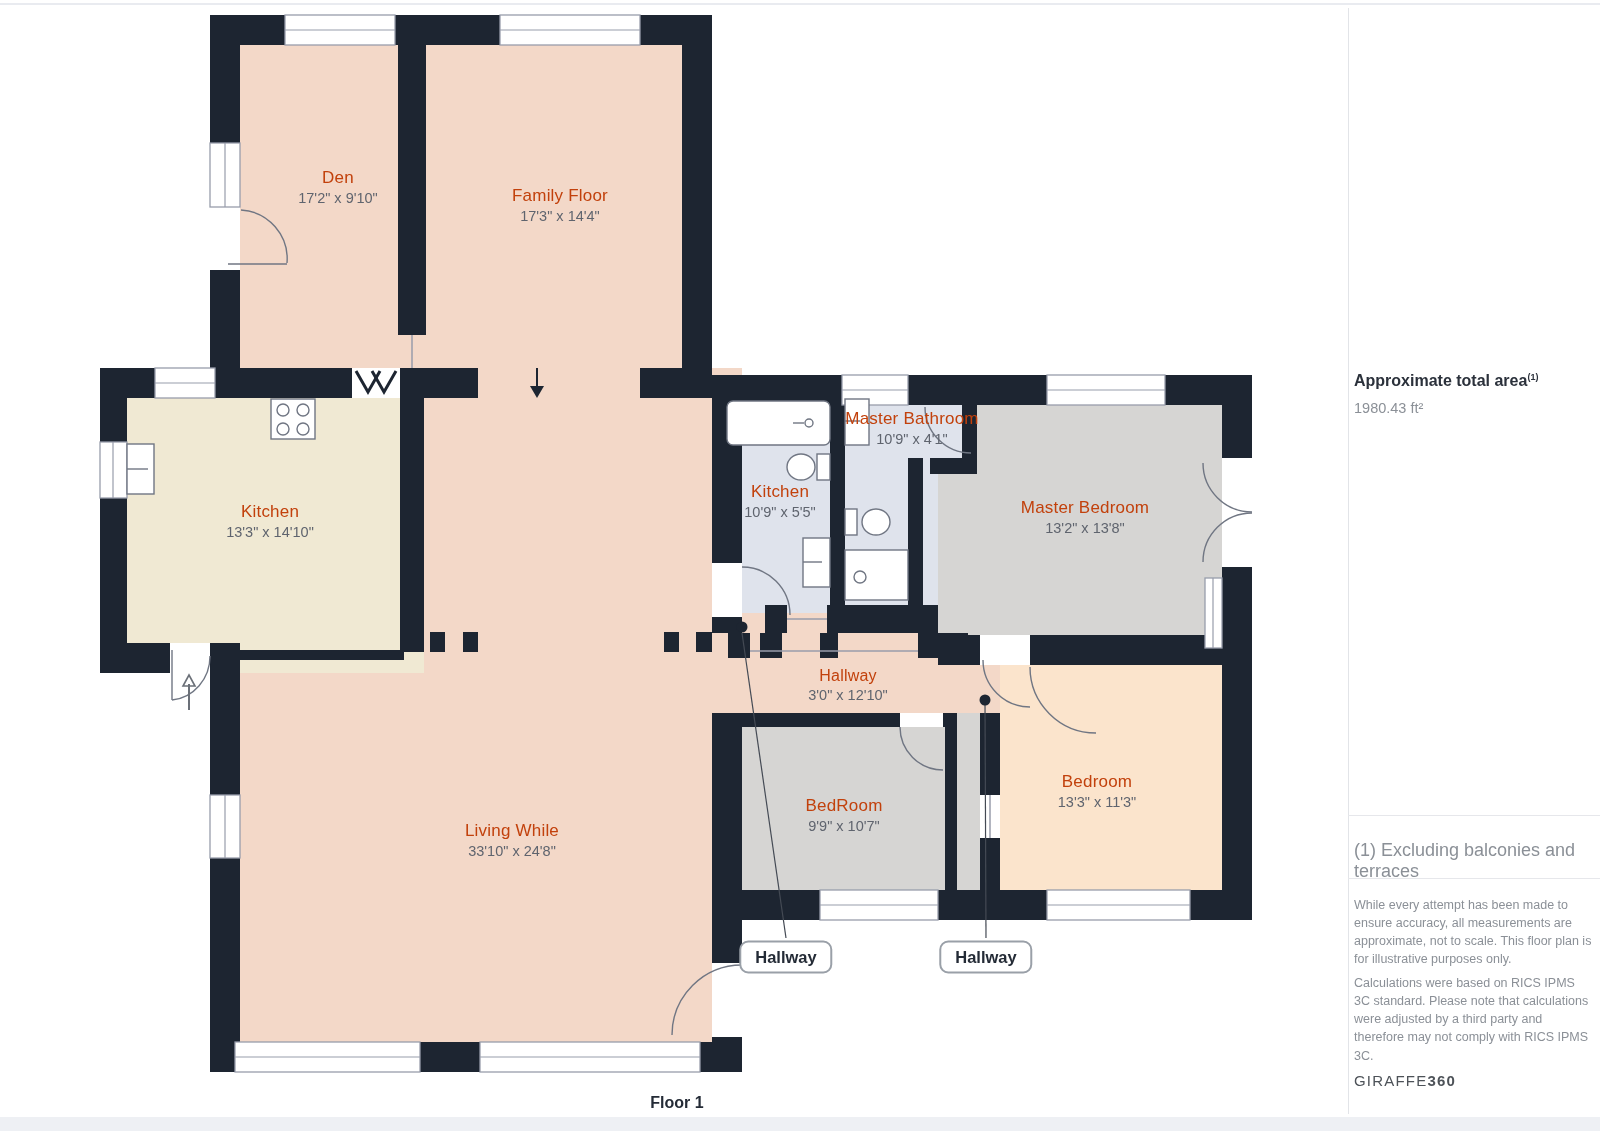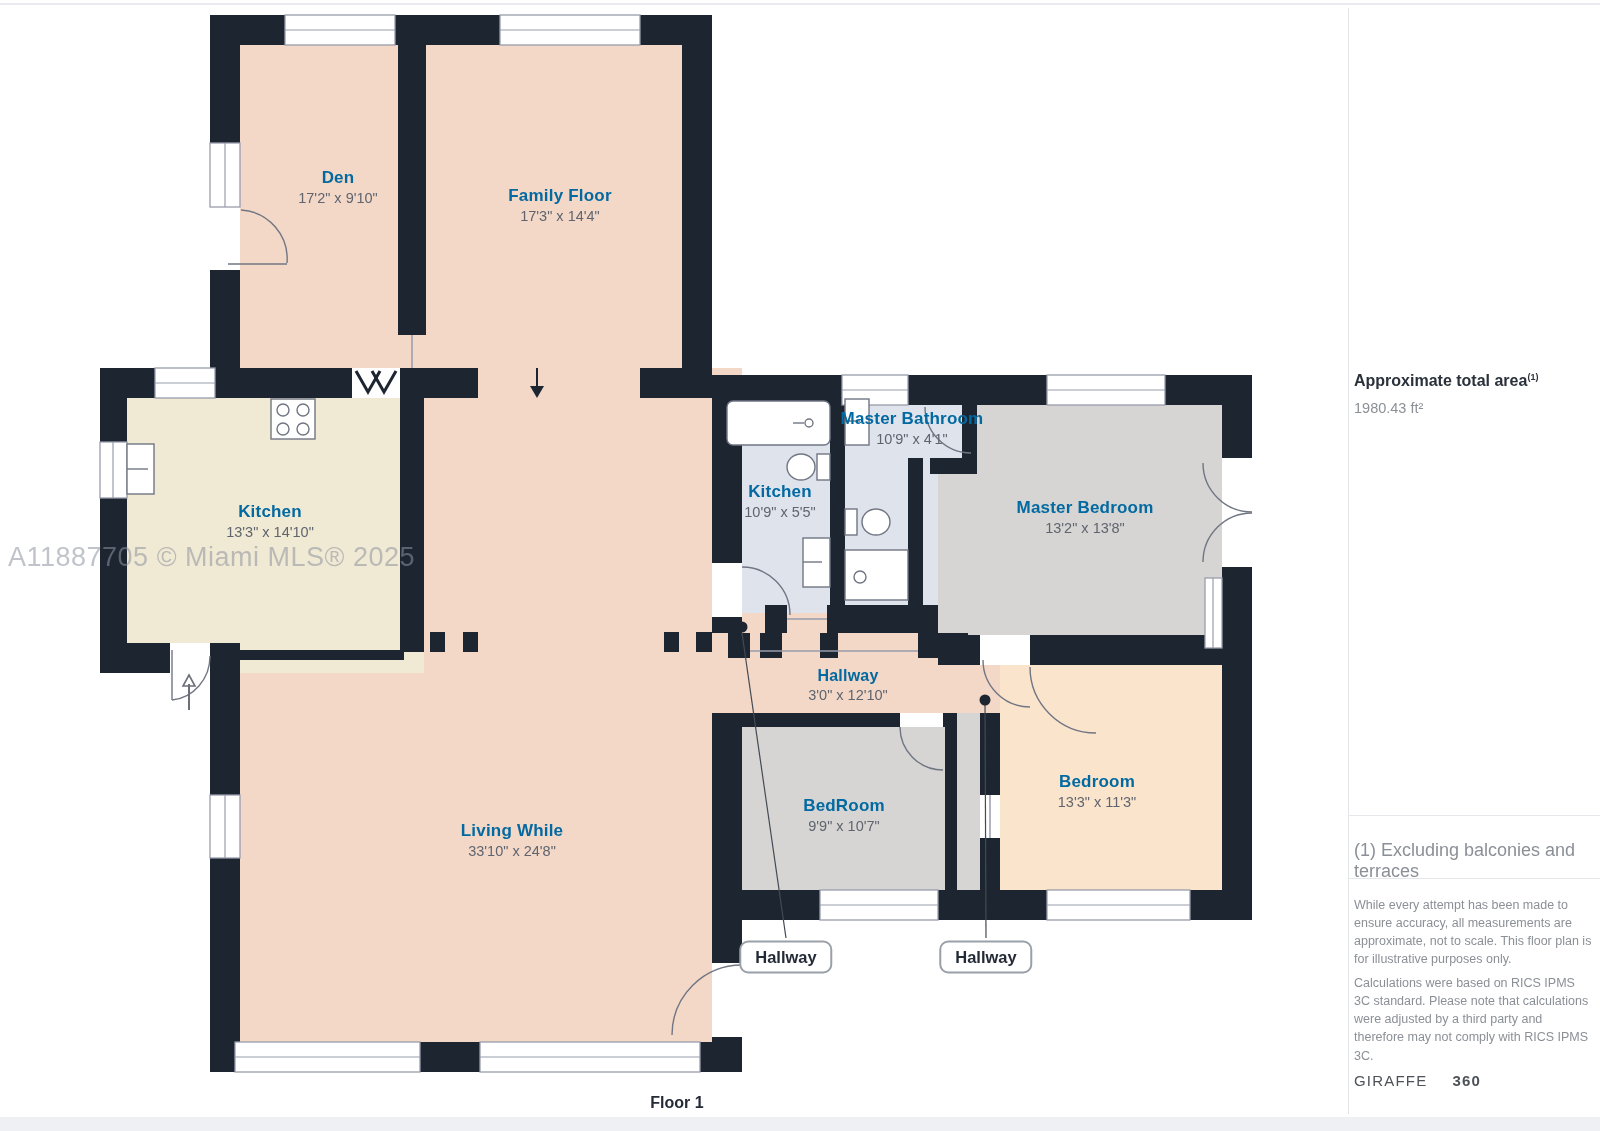--- a/index.html
+++ b/index.html
@@ -7,21 +7,21 @@
     position:relative;width:1600px;height:1131px;background:#ffffff;overflow:hidden;
     font-family:"Liberation Sans", sans-serif;
   }
   .edge-top{position:absolute;left:0;top:3px;width:1600px;height:2px;background:#e9ebf0;}
   .edge-bottom{position:absolute;left:0;top:1117px;width:1600px;height:14px;background:#eef0f4;}
   .plan-svg{position:absolute;left:0;top:0;}
   .room-label{
     position:absolute;transform:translate(-50%,-50%);text-align:center;white-space:nowrap;
     pointer-events:none;
   }
-  .room-name{font-weight:bold;font-size:17px;color:#0369a1;letter-spacing:.2px;}
+  .room-name{font-weight:normal;font-size:17px;color:#c2410c;letter-spacing:.2px;}
   .room-dims{font-size:14.5px;color:#5f646e;margin-top:2px;}
   .room-label.small .room-name{font-size:16px;}
   .callout{
     position:absolute;transform:translate(-50%,-50%);background:#ffffff;border:2px solid #9aa0a8;
     border-radius:9px;padding:5px 14px;font-weight:bold;font-size:16.5px;color:#242b36;white-space:nowrap;
   }
   .watermark{
     position:absolute;left:8px;top:542px;font-size:27px;color:#8e93a0;opacity:.55;letter-spacing:.5px;white-space:nowrap;
   }
   .floor-label{
@@ -31,21 +31,21 @@
   .sidebar-border{position:absolute;left:1348px;top:8px;height:1106px;width:0;border-left:1px solid #e2e4e8;}
   .sb-divider{position:absolute;left:1348px;width:252px;height:0;border-top:1px solid #e6e7eb;}
   .sb-text{position:absolute;left:1354px;width:240px;text-align:left;color:#8b9097;}
   .area-title{top:372px;font-weight:bold;font-size:16px;color:#2b313b;}
   .area-title sup{font-size:9px;}
   .area-value{top:400px;font-size:14.5px;}
   .footnote{top:840px;font-size:18px;}
   .disc1{top:896px;font-size:12.5px;line-height:1.45;}
   .disc2{top:974px;font-size:12.5px;line-height:1.45;}
   .logo{top:1072px;font-size:15px;color:#4d5258;letter-spacing:1.2px;}
-  .logo b{letter-spacing:1.2px;margin-left:25px;}
+  .logo b{letter-spacing:1.2px;}
 </style>
 </head>
 <body>
 
 <div class="stage">
 
   <div class="edge-top"></div>
 
   <svg class="plan-svg" width="1600" height="1131" viewBox="0 0 1600 1131">
 
@@ -259,21 +259,20 @@
     <div class="room-dims">9'9" x 10'7"</div>
   </div>
   <div class="room-label" style="left:1097px;top:791px">
     <div class="room-name">Bedroom</div>
     <div class="room-dims">13'3" x 11'3"</div>
   </div>
 
   <div class="callout" style="left:786px;top:957px">Hallway</div>
   <div class="callout" style="left:986px;top:957px">Hallway</div>
 
-  <div class="watermark">A11887705 © Miami MLS® 2025</div>
   <div class="floor-label">Floor 1</div>
 
   <div>
     <div class="sidebar-border"></div>
 
     <div class="sb-text area-title">
       <span>Approximate total area</span><sup>(1)</sup>
     </div>
     <div class="sb-text area-value">1980.43 ft²</div>
 

